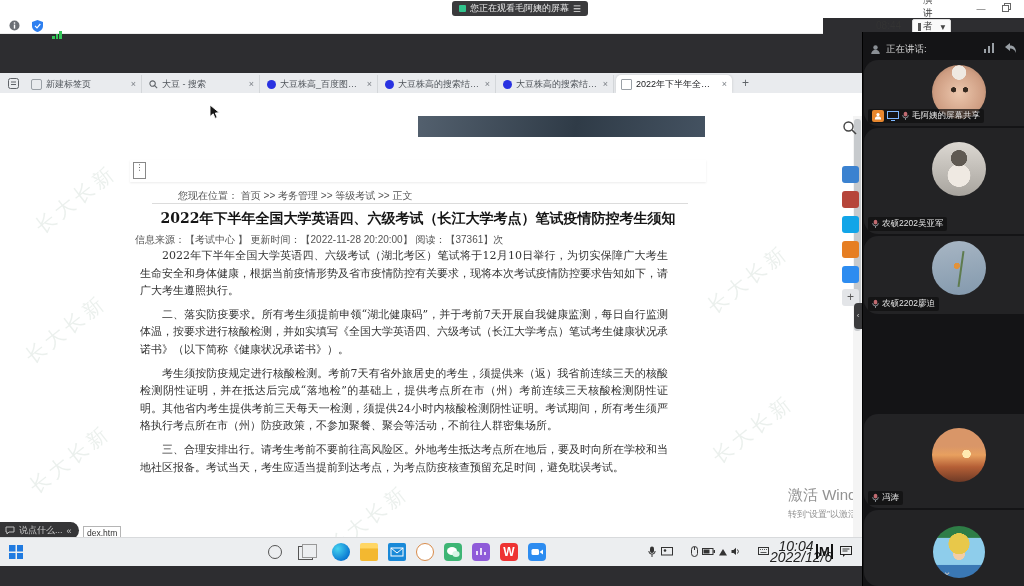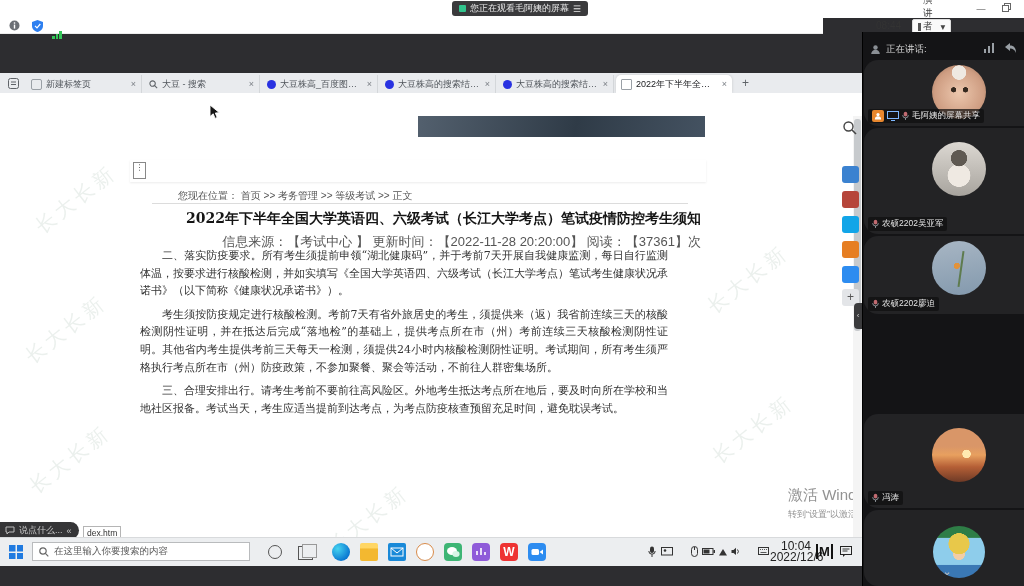--- a/index.html
+++ b/index.html
@@ -46,23 +46,23 @@
       background:linear-gradient(100deg,#53606e,#2f3b47 55%,#445261);}
   .mainnav{left:130px;top:137px;width:576px;height:21px;background:#fff;display:flex;align-items:center;}
   .mainnav .ni{flex:1;text-align:center;font-size:10.5px;font-weight:bold;color:#444;
       border-right:1px solid #ccc;line-height:11px;white-space:nowrap;}
   .mainnav .ni:last-child{border-right:none;}
   .strip{left:130px;top:160px;width:576px;height:22px;background:#fff;box-shadow:0 1px 2px rgba(0,0,0,.08);}
   .dotsbox{left:3px;top:2px;width:13px;height:17px;border:1px solid #888;color:#555;font-size:8px;
       line-height:5px;text-align:center;padding-top:2px;box-sizing:border-box;}
   .crumb{left:152px;top:189px;font-size:10px;color:#555;margin-left:26px;}
   .crumb-rule{left:152px;top:203px;width:536px;height:1px;background:#dcdcdc;}
-  .ptitle{left:135px;top:210px;width:566px;text-align:right;font-size:14px;font-weight:bold;color:#151515;
+  .ptitle{left:135px;top:210px;width:566px;text-align:center;font-size:14px;font-weight:bold;color:#151515;
       font-family:"DejaVu Serif",serif;}
-  .pmeta{left:135px;top:233px;width:566px;text-align:right;font-size:13px;color:#555;}
+  .pmeta{left:135px;top:233px;width:566px;text-align:left;font-size:10px;color:#555;}
   .body-txt{left:140px;top:247px;width:528px;font-family:"DejaVu Serif",serif;font-size:11px;
       line-height:17.6px;color:#333;text-align:justify;}
   .body-txt p{margin:0 0 6px 0;text-indent:2em;}
   .body-txt p.bold{font-weight:bold;}
   .activate{left:788px;top:486px;color:rgba(110,110,110,.75);}
   .activate .a1{font-size:15px;}
   .activate .a2{font-size:9px;margin-top:3px;}
   .scrolltrack{left:853px;top:116px;width:9px;height:421px;background:#f4f4f4;}
   .scrollthumb{left:854px;top:119px;width:7px;height:212px;background:#c7cacd;border-radius:3px;}
   .qat{border-radius:3px;width:17px;height:17px;left:842px;}
@@ -79,21 +79,21 @@
       background:linear-gradient(#1f7ae0,#1f7ae0) 0 0/6.5px 6.5px no-repeat,
                  linear-gradient(#1f7ae0,#1f7ae0) 7.5px 0/6.5px 6.5px no-repeat,
                  linear-gradient(#1f7ae0,#1f7ae0) 0 7.5px/6.5px 6.5px no-repeat,
                  linear-gradient(#1f7ae0,#1f7ae0) 7.5px 7.5px/6.5px 6.5px no-repeat;}
   .tsearch{left:32px;top:541px;width:218px;height:19px;background:#fff;border:1px solid #b9bbbd;
       display:flex;align-items:center;gap:5px;padding:0 6px;box-sizing:border-box;font-size:9.5px;color:#5a5a5a;}
   .cortana{left:268px;top:544px;width:12px;height:12px;border:1.5px solid #555;border-radius:50%;}
   .taskview{left:298px;top:544px;width:13px;height:12px;border:1px solid #555;}
   .taskview:after{content:"";position:absolute;left:3px;top:-3px;width:13px;height:12px;border:1px solid #999;background:#eceef0;}
   .appic{top:542px;width:18px;height:18px;border-radius:4px;}
-  .tclock{left:757px;top:540px;width:52px;text-align:center;font-size:12px;color:#222;line-height:11px;}
+  .tclock{left:757px;top:540px;width:52px;text-align:center;font-size:14px;color:#222;line-height:11px;font-style:italic;}
   
   .sidebar{left:862px;top:32px;width:162px;height:554px;background:#141416;border-left:1px solid #000;}
   .sb-head{left:870px;top:41px;width:148px;height:16px;display:flex;align-items:center;gap:5px;color:#d6d6d6;font-size:9.5px;}
   .tile{left:864px;width:190px;background:#232325;border-radius:14px;}
   .avatar{border-radius:50%;position:absolute;left:50%;transform:translateX(-50%);}
   .chip{position:absolute;left:4px;bottom:3px;max-width:148px;display:flex;align-items:center;gap:3px;
       background:rgba(15,15,15,.72);border-radius:2px;padding:1px 4px;color:#e3e3e3;font-size:8.5px;
       white-space:nowrap;overflow:hidden;}
   .share-badge{width:12px;height:12px;border-radius:2px;background:#e8872e;flex:0 0 auto;
       display:flex;align-items:center;justify-content:center;}
@@ -250,20 +250,21 @@
   <div class="abs strip">
     <div class="abs dotsbox">⋮</div>
   </div>
 
   <div class="abs crumb">您现在位置： 首页 &gt;&gt; 考务管理 &gt;&gt; 等级考试 &gt;&gt; 正文</div>
   <div class="abs crumb-rule"></div>
   <div class="abs ptitle">2022年下半年全国大学英语四、六级考试（长江大学考点）笔试疫情防控考生须知</div>
   <div class="abs pmeta">信息来源：【考试中心 】 更新时间：【2022-11-28 20:20:00】 阅读：【37361】次</div>
 
   <div class="abs body-txt">
+    <p>2022年下半年全国大学英语四、六级考试（湖北考区）笔试将于12月10日举行，为切实保障广大考生生命安全和身体健康，根据当前疫情形势及省市疫情防控有关要求，现将本次考试疫情防控要求告知如下，请广大考生遵照执行。</p>
     <p>二、落实防疫要求。所有考生须提前申领“湖北健康码”，并于考前7天开展自我健康监测，每日自行监测体温，按要求进行核酸检测，并如实填写《全国大学英语四、六级考试（长江大学考点）笔试考生健康状况承诺书》（以下简称《健康状况承诺书》）。</p>
     <p>考生须按防疫规定进行核酸检测。考前7天有省外旅居史的考生，须提供来（返）我省前连续三天的核酸检测阴性证明，并在抵达后完成“落地检”的基础上，提供考点所在市（州）考前连续三天核酸检测阴性证明。其他省内考生提供考前三天每天一检测，须提供24小时内核酸检测阴性证明。考试期间，所有考生须严格执行考点所在市（州）防疫政策，不参加聚餐、聚会等活动，不前往人群密集场所。</p>
     <p>三、合理安排出行。请考生考前不要前往高风险区。外地考生抵达考点所在地后，要及时向所在学校和当地社区报备。考试当天，考生应适当提前到达考点，为考点防疫核查预留充足时间，避免耽误考试。</p>
   </div>
 
   <div class="abs activate">
     <div class="a1">激活 Windows</div>
     <div class="a2">转到“设置”以激活 Windows。</div>
   </div>
 
@@ -290,27 +291,20 @@
     <svg width="10" height="9" viewBox="0 0 10 9">
         <path d="M1 1 h8 v5 h-5 l-2 2 v-2 h-1 z" fill="none" stroke="#bbb"></path>
       </svg>
     <span>说点什么...</span>
     <span>«</span>
   </div>
   <div class="abs statustip">dex.htm</div>
 
   <div class="abs taskbar">
     <div class="abs startlogo" style="left:9px;top:7px;"></div>
-    <div class="abs tsearch" style="top:4px;">
-      <svg width="10" height="10" viewBox="0 0 10 10">
-          <circle cx="4" cy="4" r="3.2" fill="none" stroke="#666" stroke-width="1.2"></circle>
-          <path d="M6.4 6.4 L9.3 9.3" stroke="#666" stroke-width="1.2"></path>
-        </svg>
-      <span>在这里输入你要搜索的内容</span>
-    </div>
     <div class="abs cortana" style="top:7px;"></div>
     <div class="abs taskview" style="top:8px;"></div>
     <div class="abs appic" style="left:332px;top:5px;border-radius:50%;background:radial-gradient(circle at 32% 32%,#45d3f0,#0b78d1 72%);"></div>
     <div class="abs appic" style="left:360px;top:5px;background:linear-gradient(#ffd664 0 30%,#f3b830 31%);border-radius:2px;"></div>
     <div class="abs appic" style="left:388px;top:5px;background:#1989d8;border-radius:2px;">
       <svg width="18" height="18" viewBox="0 0 18 18">
           <rect x="3" y="5" width="12" height="8" fill="none" stroke="#fff"></rect>
           <path d="M3 5 L9 10 L15 5" fill="none" stroke="#fff"></path>
         </svg>
     </div>

